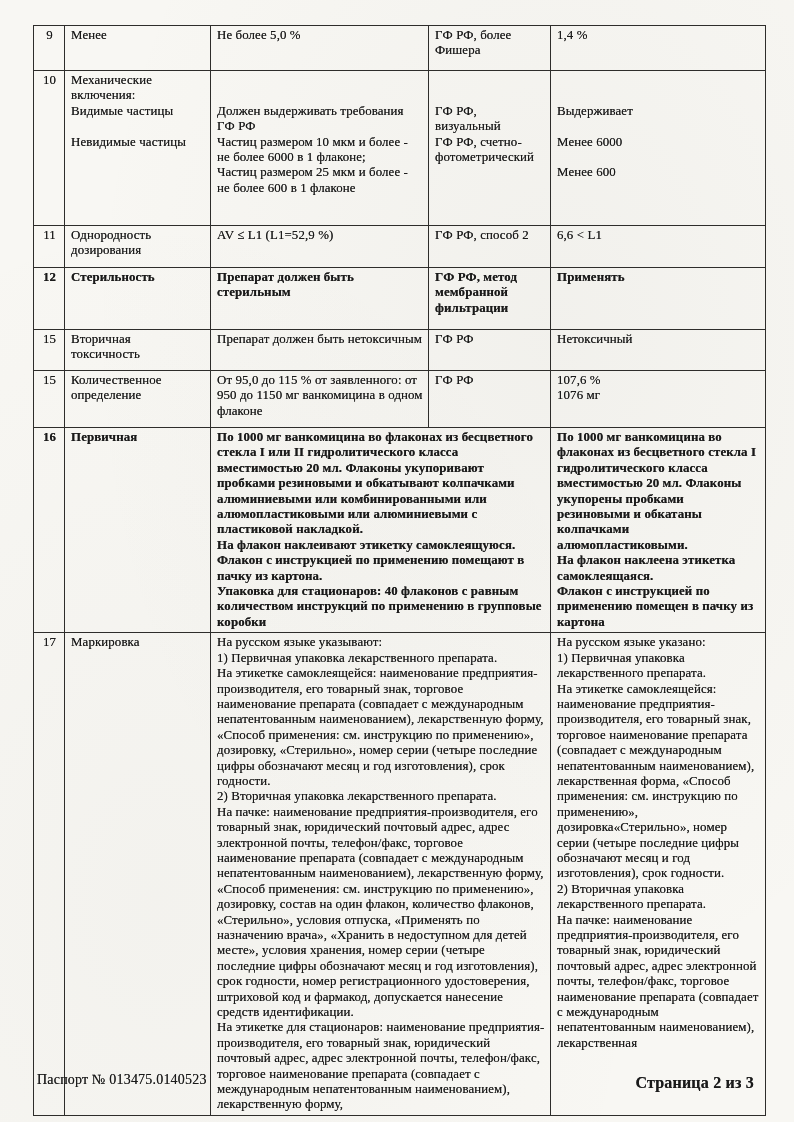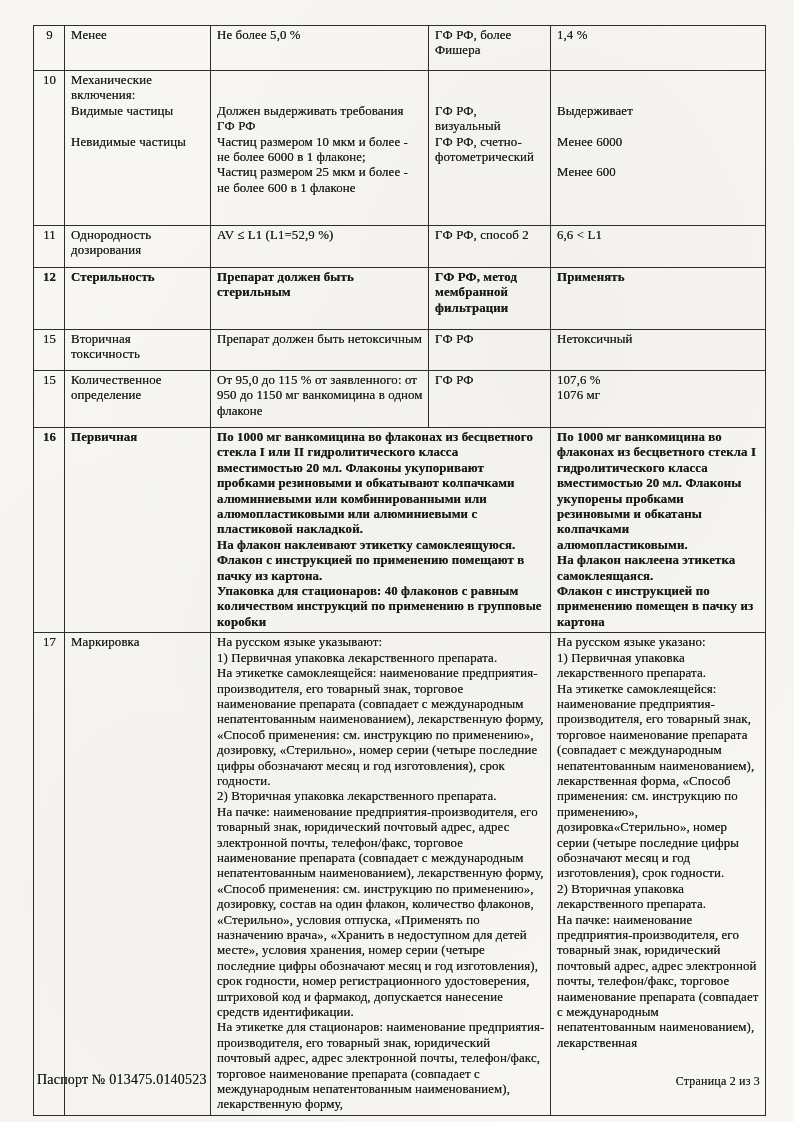--- a/index.html
+++ b/index.html
@@ -44,23 +44,24 @@
   tr.r5 td { height: 37px; }
   tr.r6 td { height: 52px; }
   tr.r7 td { height: 200px; font-weight: bold; }
   tr.r8 td { height: 434px; }
   .footer-left {
     position: absolute; left: 37px; top: 1072px;
     font-size: 14px; letter-spacing: 0.2px;
     text-shadow: 0 0 0.5px rgba(25,25,25,0.7);
   }
   .footer-right {
-    position: absolute; right: 34px; top: 1074px;
-    font-size: 12px; letter-spacing: 0.2px;
+    position: absolute; right: 40px; top: 1074px;
+    font-size: 16px; letter-spacing: 0.2px;
     text-shadow: 0 0 0.5px rgba(25,25,25,0.7);
+    font-weight: bold;
   }
 </style>
 </head>
 <body>
 
 <div class="page">
 
   <table class="spec">
     <colgroup>
       <col style="width:31px">

